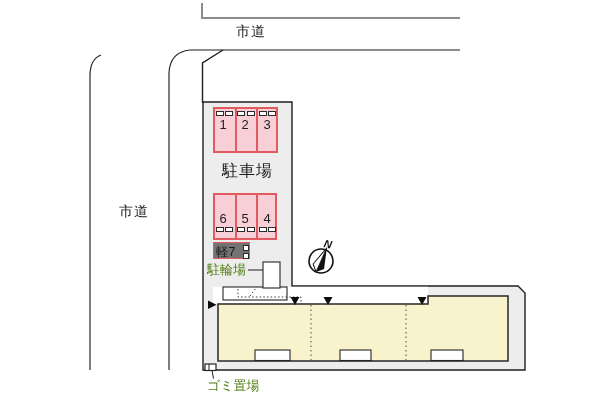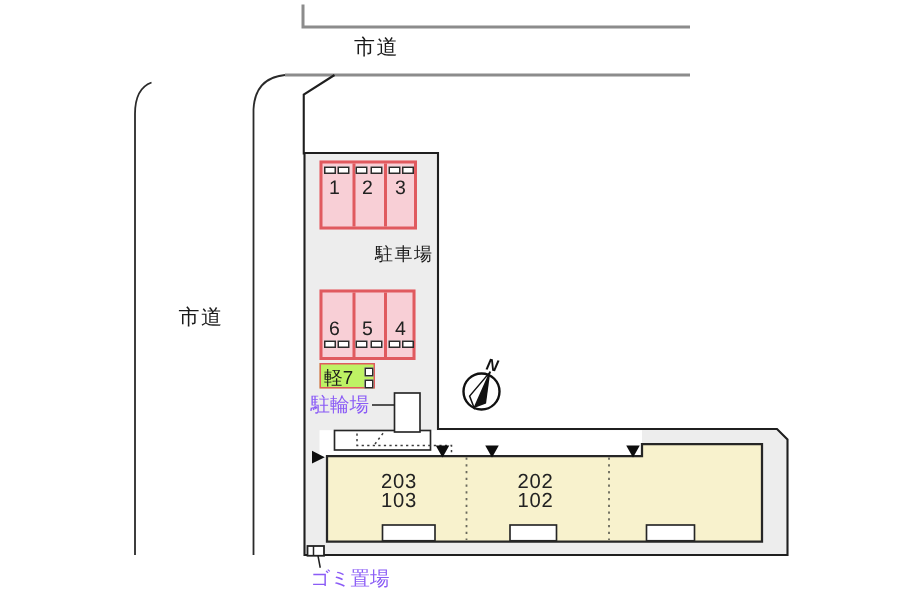--- a/index.html
+++ b/index.html
@@ -3,36 +3,36 @@
 <meta charset="utf-8">
 <style>
   html,body{margin:0;padding:0;background:#fff;}
   .stage{
     position:relative;width:600px;height:400px;background:#ffffff;overflow:hidden;
     font-family:"Liberation Sans","DejaVu Sans",sans-serif;color:#1a1a1a;
   }
   .stage svg{position:absolute;left:0;top:0;}
   .lbl{position:absolute;white-space:nowrap;line-height:1;text-align:center;}
   .lbl-road{font-size:14px;letter-spacing:1px;color:#1a1a1a;}
-  .lbl-parking{font-size:12px;letter-spacing:1px;color:#1a1a1a;margin-left:28px;}
-  .lbl-small{font-size:13px;color:#8b5cf6;}
+  .lbl-parking{font-size:16px;letter-spacing:1px;color:#1a1a1a;}
+  .lbl-small{font-size:13px;color:#4d7c0f;}
   .stall-block{
     position:absolute;box-sizing:border-box;
     background:#f8cfd6;border:2px solid #e05a5f;
   }
   .stall-divider{position:absolute;top:0;bottom:0;width:2px;background:#e05a5f;}
   .stall-num{position:absolute;width:22px;text-align:center;font-size:13px;color:#222;}
   .wheel-stop{
     position:absolute;box-sizing:border-box;width:8px;height:5px;
     background:#ffffff;border:1px solid #2b2b2b;
   }
   .wheel-stop.vert{width:6px;height:6px;}
   .kei-box{
     position:absolute;left:213px;top:242px;width:37px;height:17px;
-    box-sizing:border-box;background:#bef264;border:1.5px solid #e05a5f;
+    box-sizing:border-box;background:#737373;border:1.5px solid #e05a5f;
   }
   .kei-label{position:absolute;left:2px;top:1px;font-size:12.5px;color:#1a1a1a;}
   .unit-label{
     position:absolute;top:315px;width:64px;text-align:center;
     font-size:13.5px;line-height:12.5px;color:#222;letter-spacing:0.5px;
   }
   .unit-label span{display:block;}
   .compass-n{
     position:absolute;left:324px;top:238px;font-size:11px;font-style:italic;
     font-weight:bold;transform:rotate(12deg);color:#111;
@@ -132,24 +132,16 @@
   <div class="kei-box">
     <div class="kei-label">軽7</div>
   </div>
   <div class="wheel-stop vert" style="left:242.5px;top:244.5px;"></div>
   <div class="wheel-stop vert" style="left:242.5px;top:252.5px;"></div>
 
   <div class="lbl lbl-small" style="left:207px;top:263px;">駐輪場</div>
 
   <div class="compass-n">N</div>
 
-  <div class="unit-label" style="left:234px;">
-    <span>203</span>
-    <span>103</span>
-  </div>
-  <div class="unit-label" style="left:325px;">
-    <span>202</span>
-    <span>102</span>
-  </div>
 
   <div class="lbl lbl-small" style="left:207px;top:379px;">ゴミ置場</div>
 
 </div>
 
 </body></html>

